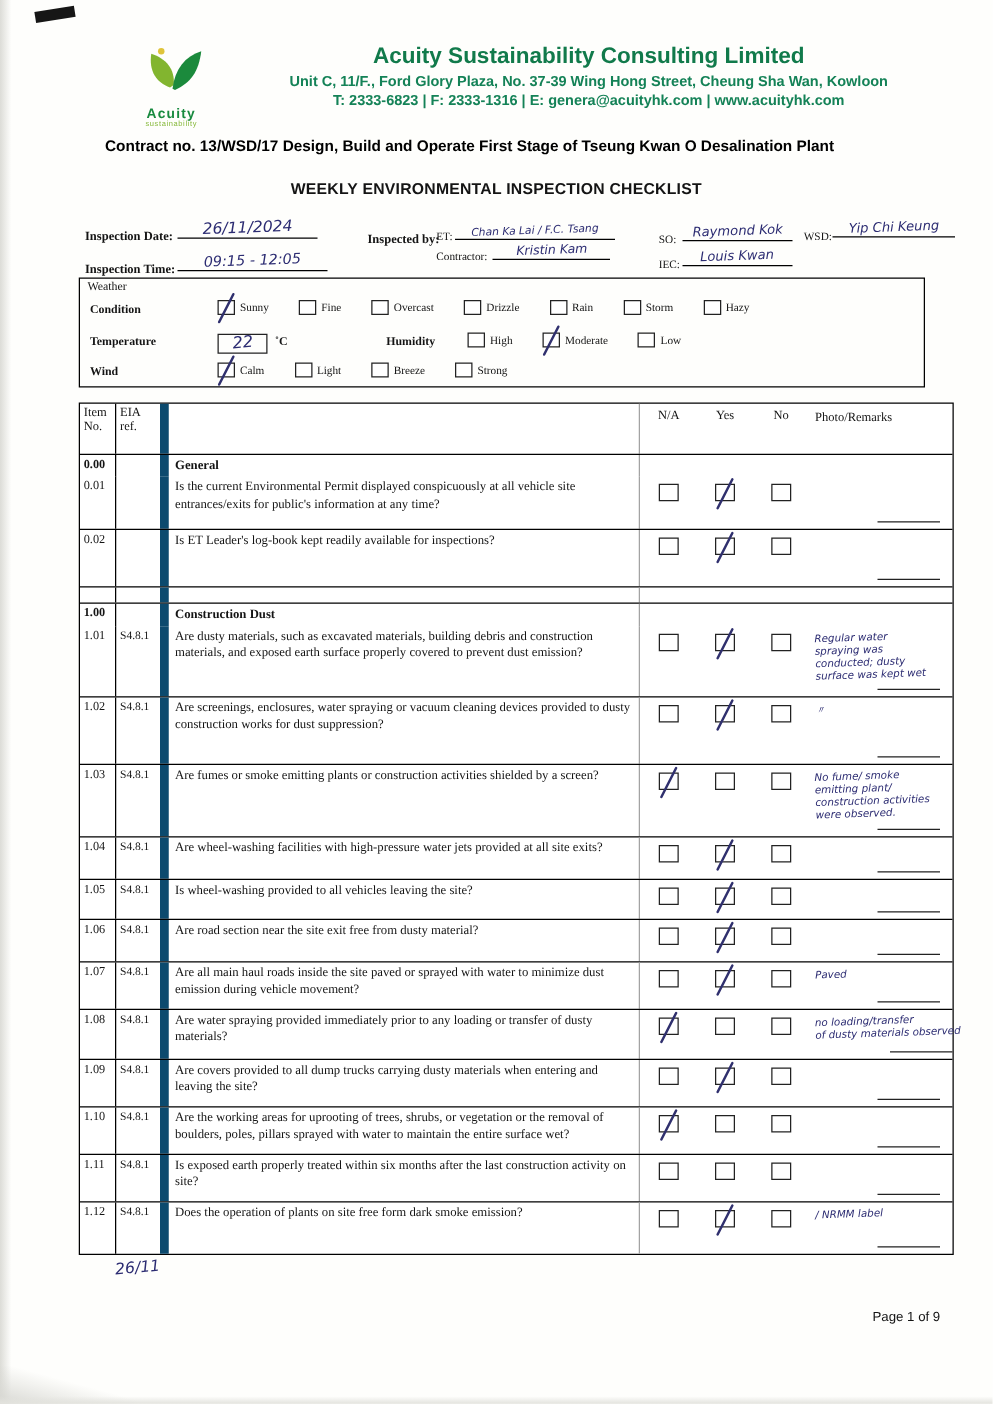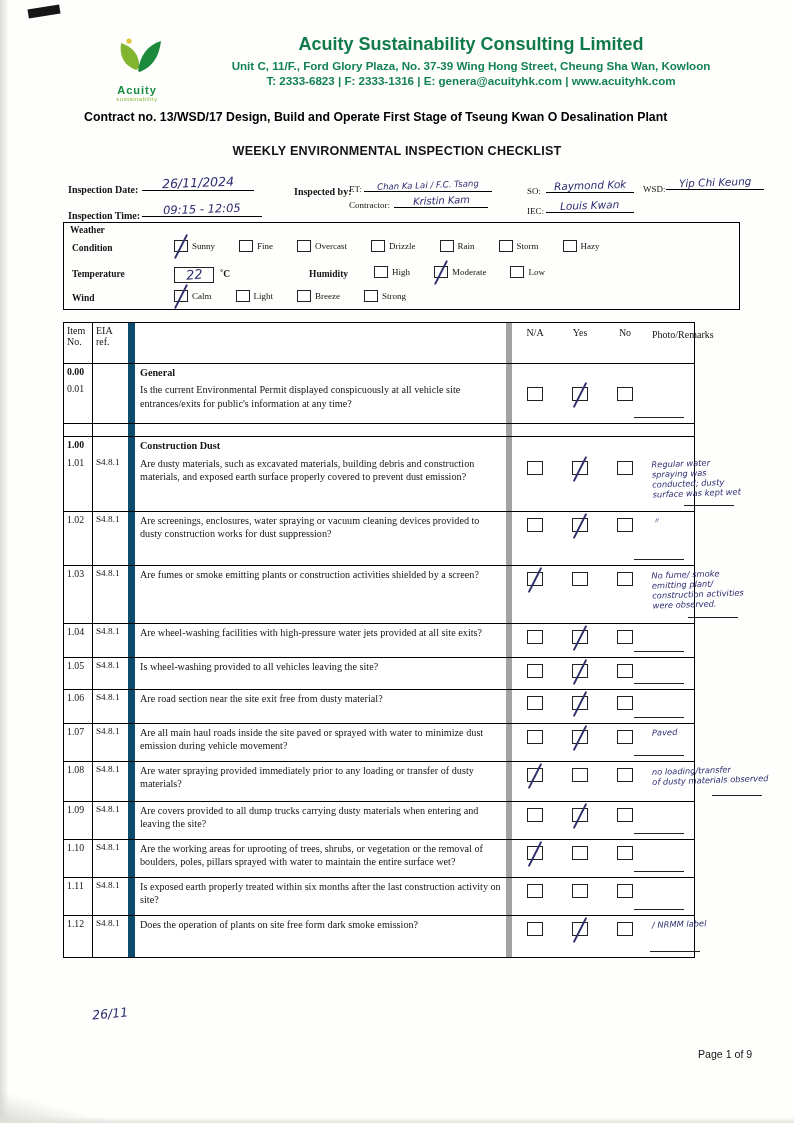--- a/index.html
+++ b/index.html
@@ -24,40 +24,40 @@
 
   
   .flabel{position:absolute;font-weight:700;font-size:10px;white-space:nowrap}
   .slabel{position:absolute;font-size:9px;white-space:nowrap}
   .fline{position:absolute;border-bottom:1.1px solid #000;height:15px;text-align:center;white-space:nowrap}
   .ink{font-family:"DejaVu Sans",sans-serif;font-style:italic;color:#2c2c72}
   .fline .ink{position:relative;top:-3px;display:inline-block;transform:rotate(-2deg)}
 
   
   .wbox{position:absolute;left:63px;top:222px;width:677px;height:88px;border:1.2px solid #000}
-  .wtitle{position:absolute;left:6px;top:2px;font-weight:700;font-size:9.5px}
+  .wtitle{position:absolute;left:6px;top:2px;font-weight:400;font-size:9.5px}
   .wlabel{position:absolute;font-weight:700;font-size:9.5px}
   .wopts{position:absolute;display:flex;align-items:center}
   .opt{display:inline-flex;align-items:center;margin-right:24px}
   .box{width:14px;height:12px;border:1.3px solid #222;position:relative;display:inline-block;background:#fff}
   .olbl{font-size:9px;margin-left:4px}
   .slash{position:absolute;left:5px;top:-8px;width:2px;height:27px;background:#30306e;transform:rotate(27deg);border-radius:1px}
   .tempbox{position:absolute;left:110px;top:-2px;width:40px;height:16px;border:1.2px solid #222;text-align:center}
   .tempbox .ink{font-size:13px;position:relative;top:-3px;display:inline-block;transform:rotate(-5deg)}
   .tunit{position:absolute;left:156px;top:0;font-size:9.5px;font-weight:700}
 
   
-  .tbl{position:absolute;left:63px;top:322px;width:632px;border:1.3px solid #000;background:#fff}
+  .tbl{position:absolute;left:63px;top:322px;width:700px;border:1.3px solid #000;background:#fff}
   .trow{display:grid;grid-template-columns:29px 42px 377px 46px 44px 46px 1fr;border-top:1px solid #000;position:relative}
   .trow.thead{border-top:none}
   .trow.merged{border-top:none}
   .c{padding:2px 3px;font-size:10px}
   .c-item{border-right:1px solid #000;font-size:9.8px}
   .c-eia{border-right:7px solid #0c4a6e;font-size:9.2px}
-  .c-q{border-right:6px solid #a3a3a3;font-size:10.2px;line-height:1.32;padding:2px 5px}
+  .c-q{border-right:1px solid #a3a3a3;font-size:10.2px;line-height:1.32;padding:2px 5px}
   .trow.section .c-q,.trow.section .c-item{font-weight:700}
   .c-ans{display:flex;justify-content:center;align-items:flex-start;padding-top:6px}
   .c-ans .box{width:16px;height:14px;border-width:1.5px}
   .c-ans .box .slash{left:6px;top:-7px;height:28px}
   .c-rem{position:relative;padding:3px 4px;overflow:visible}
   .rem{font-size:8.3px;line-height:1.22;transform:rotate(-2deg);font-family:"DejaVu Sans",sans-serif;font-style:italic;color:#2c2c72;white-space:nowrap}
   .rline{position:absolute;right:10px;bottom:5px;width:50px;border-bottom:1.2px solid #222}
   .thead .c{font-size:10px}
   .thead .c-ans{padding-top:4px}
   .thead .c-rem{text-align:left;padding-top:6px}
@@ -232,20 +232,39 @@
             <span class="slash"></span>
           </span>
         </div>
         <div class="c c-ans">
           <span class="box"></span>
         </div>
         <div class="c c-rem">
           <span class="rline"></span>
         </div>
       </div>
+      <div class="trow q" style="min-height: 46px;">
+        <div class="c c-item">0.02</div>
+        <div class="c c-eia"></div>
+        <div class="c c-q">Is ET Leader's log-book kept readily available for inspections?</div>
+        <div class="c c-ans">
+          <span class="box"></span>
+        </div>
+        <div class="c c-ans">
+          <span class="box">
+            <span class="slash"></span>
+          </span>
+        </div>
+        <div class="c c-ans">
+          <span class="box"></span>
+        </div>
+        <div class="c c-rem">
+          <span class="rline"></span>
+        </div>
+      </div>
       <div class="trow spacer" style="min-height: 13px;">
         <div class="c c-item"></div>
         <div class="c c-eia"></div>
         <div class="c c-q"></div>
         <div class="c c-ans"></div>
         <div class="c c-ans"></div>
         <div class="c c-ans"></div>
         <div class="c c-rem"></div>
       </div>
       <div class="trow section" style="min-height: 16px;">

